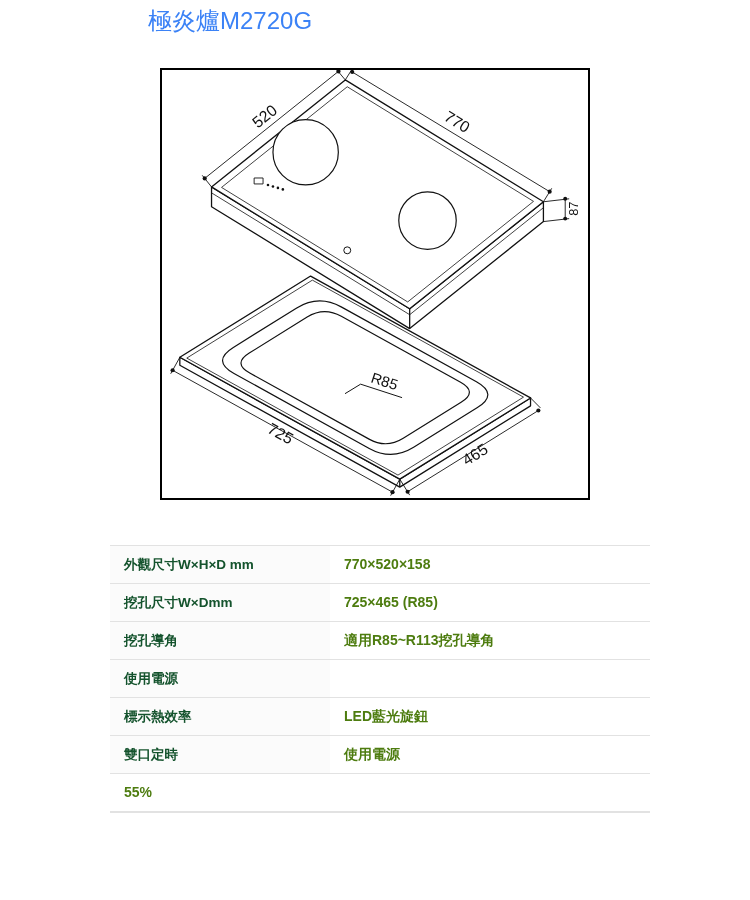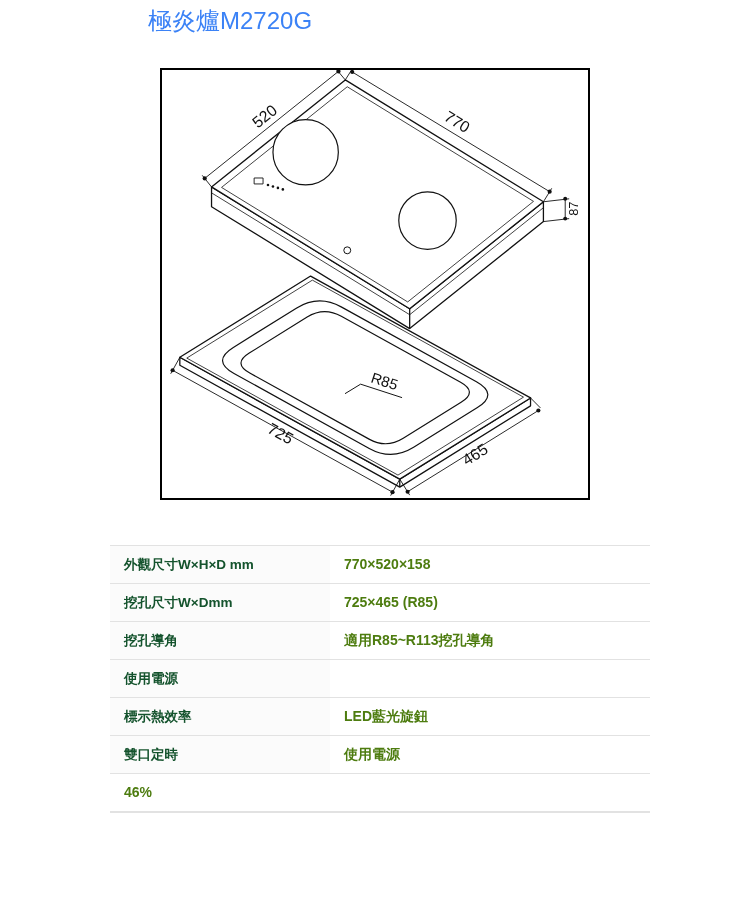--- a/index.html
+++ b/index.html
@@ -159,18 +159,18 @@
       <div class="spec-value">LED藍光旋鈕</div>
     </div>
 
     <div class="spec-row">
       <div class="spec-label">雙口定時</div>
       <div class="spec-value">使用電源</div>
     </div>
 
 
     <div class="spec-row">
-      <div class="spec-value">46%</div>
+      <div class="spec-value">55%</div>
     </div>
 
     <div class="spec-row">
     </div>
   </div>
 
 </body></html>

